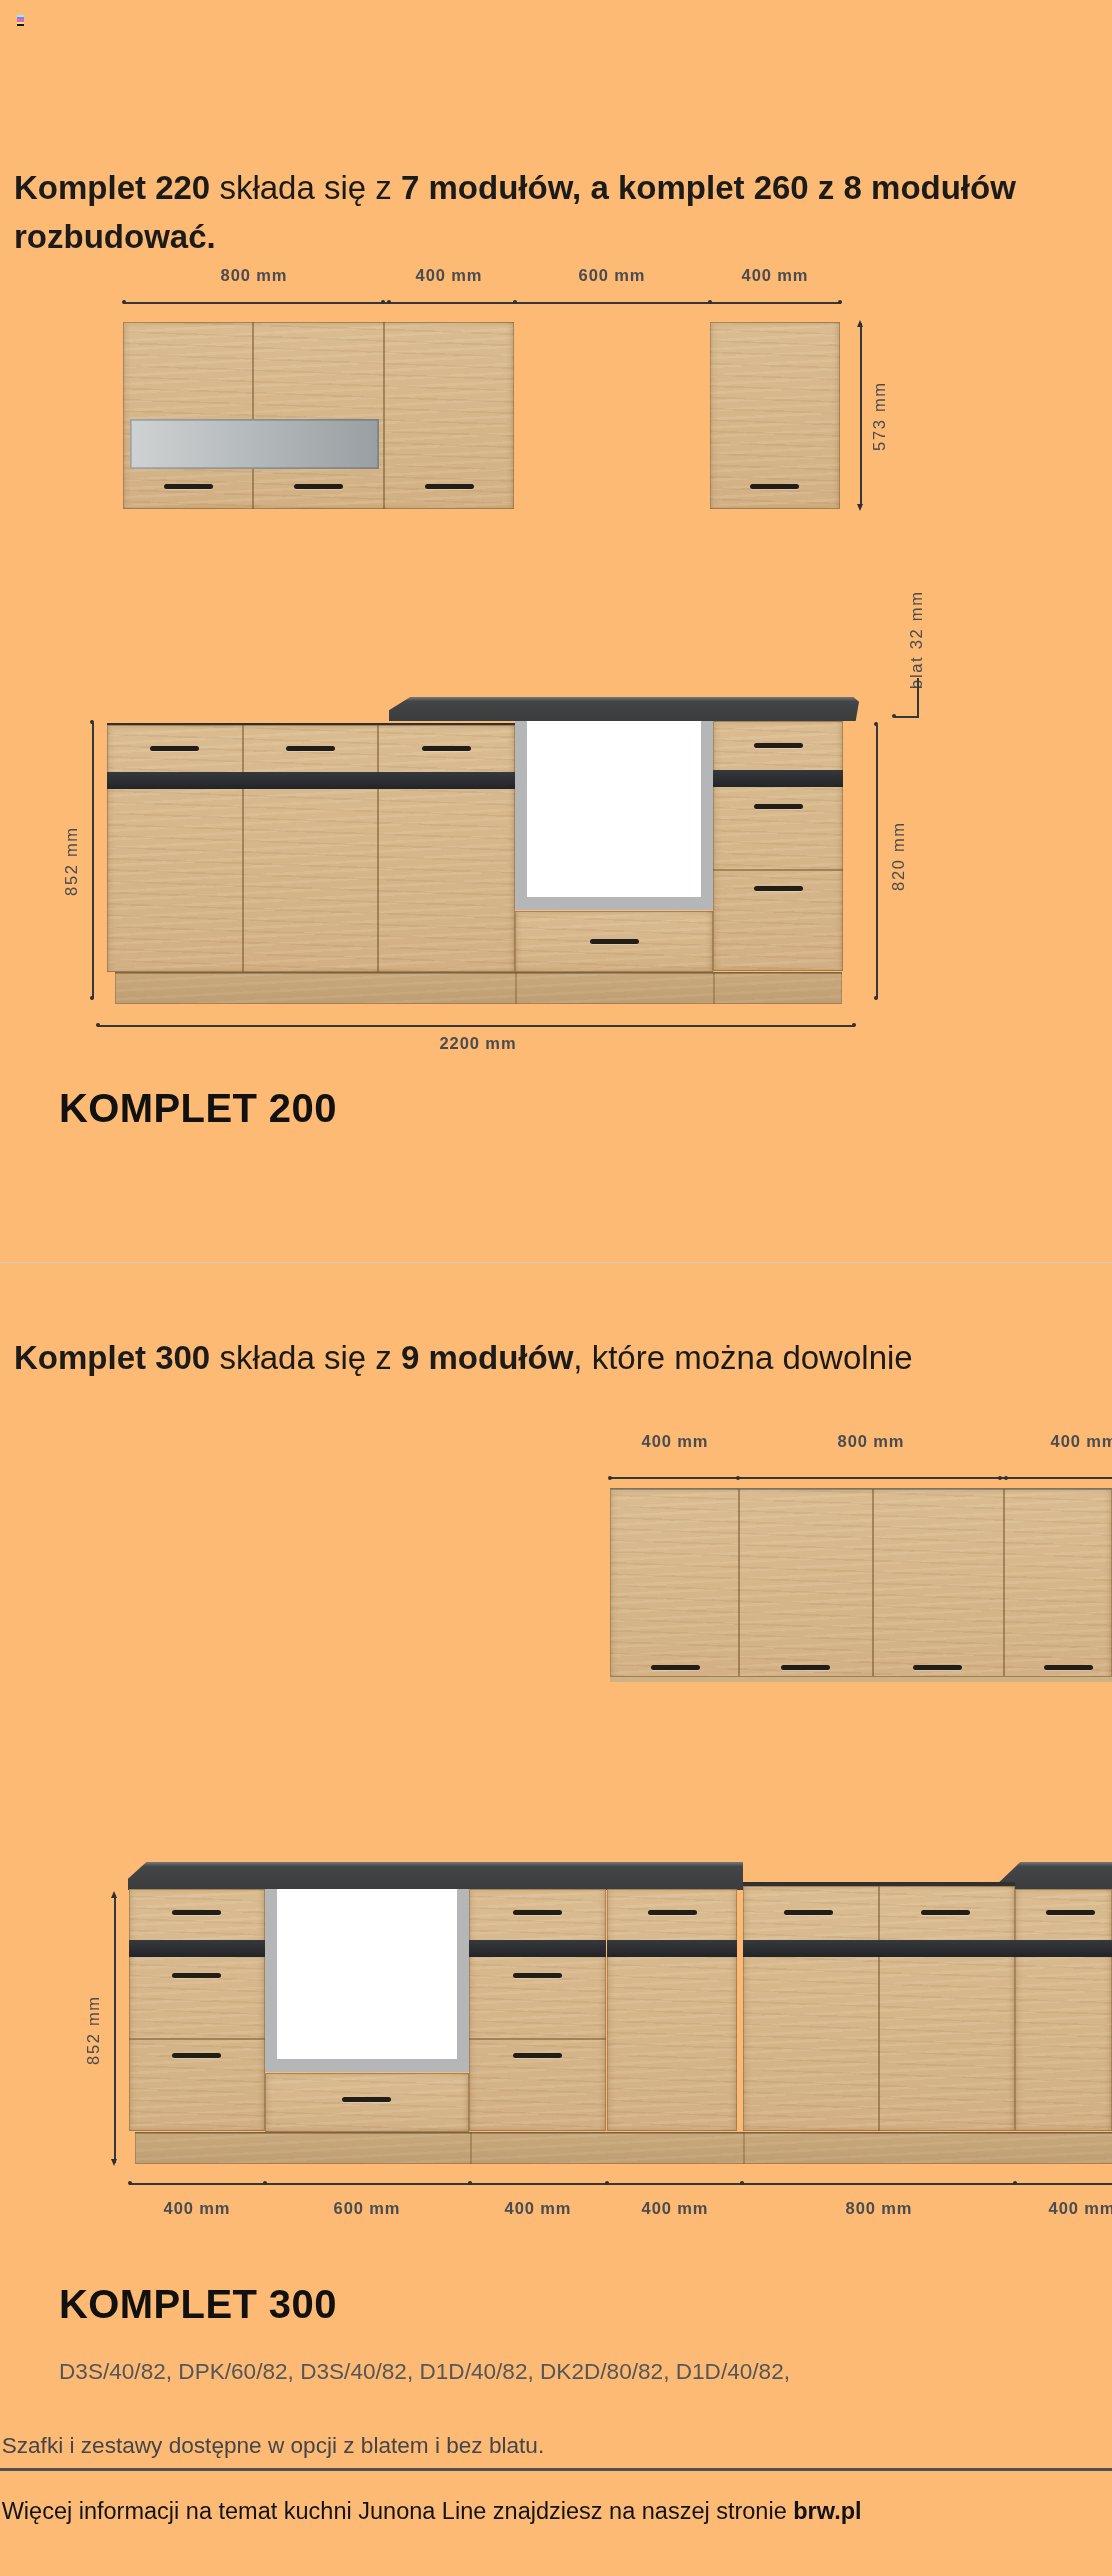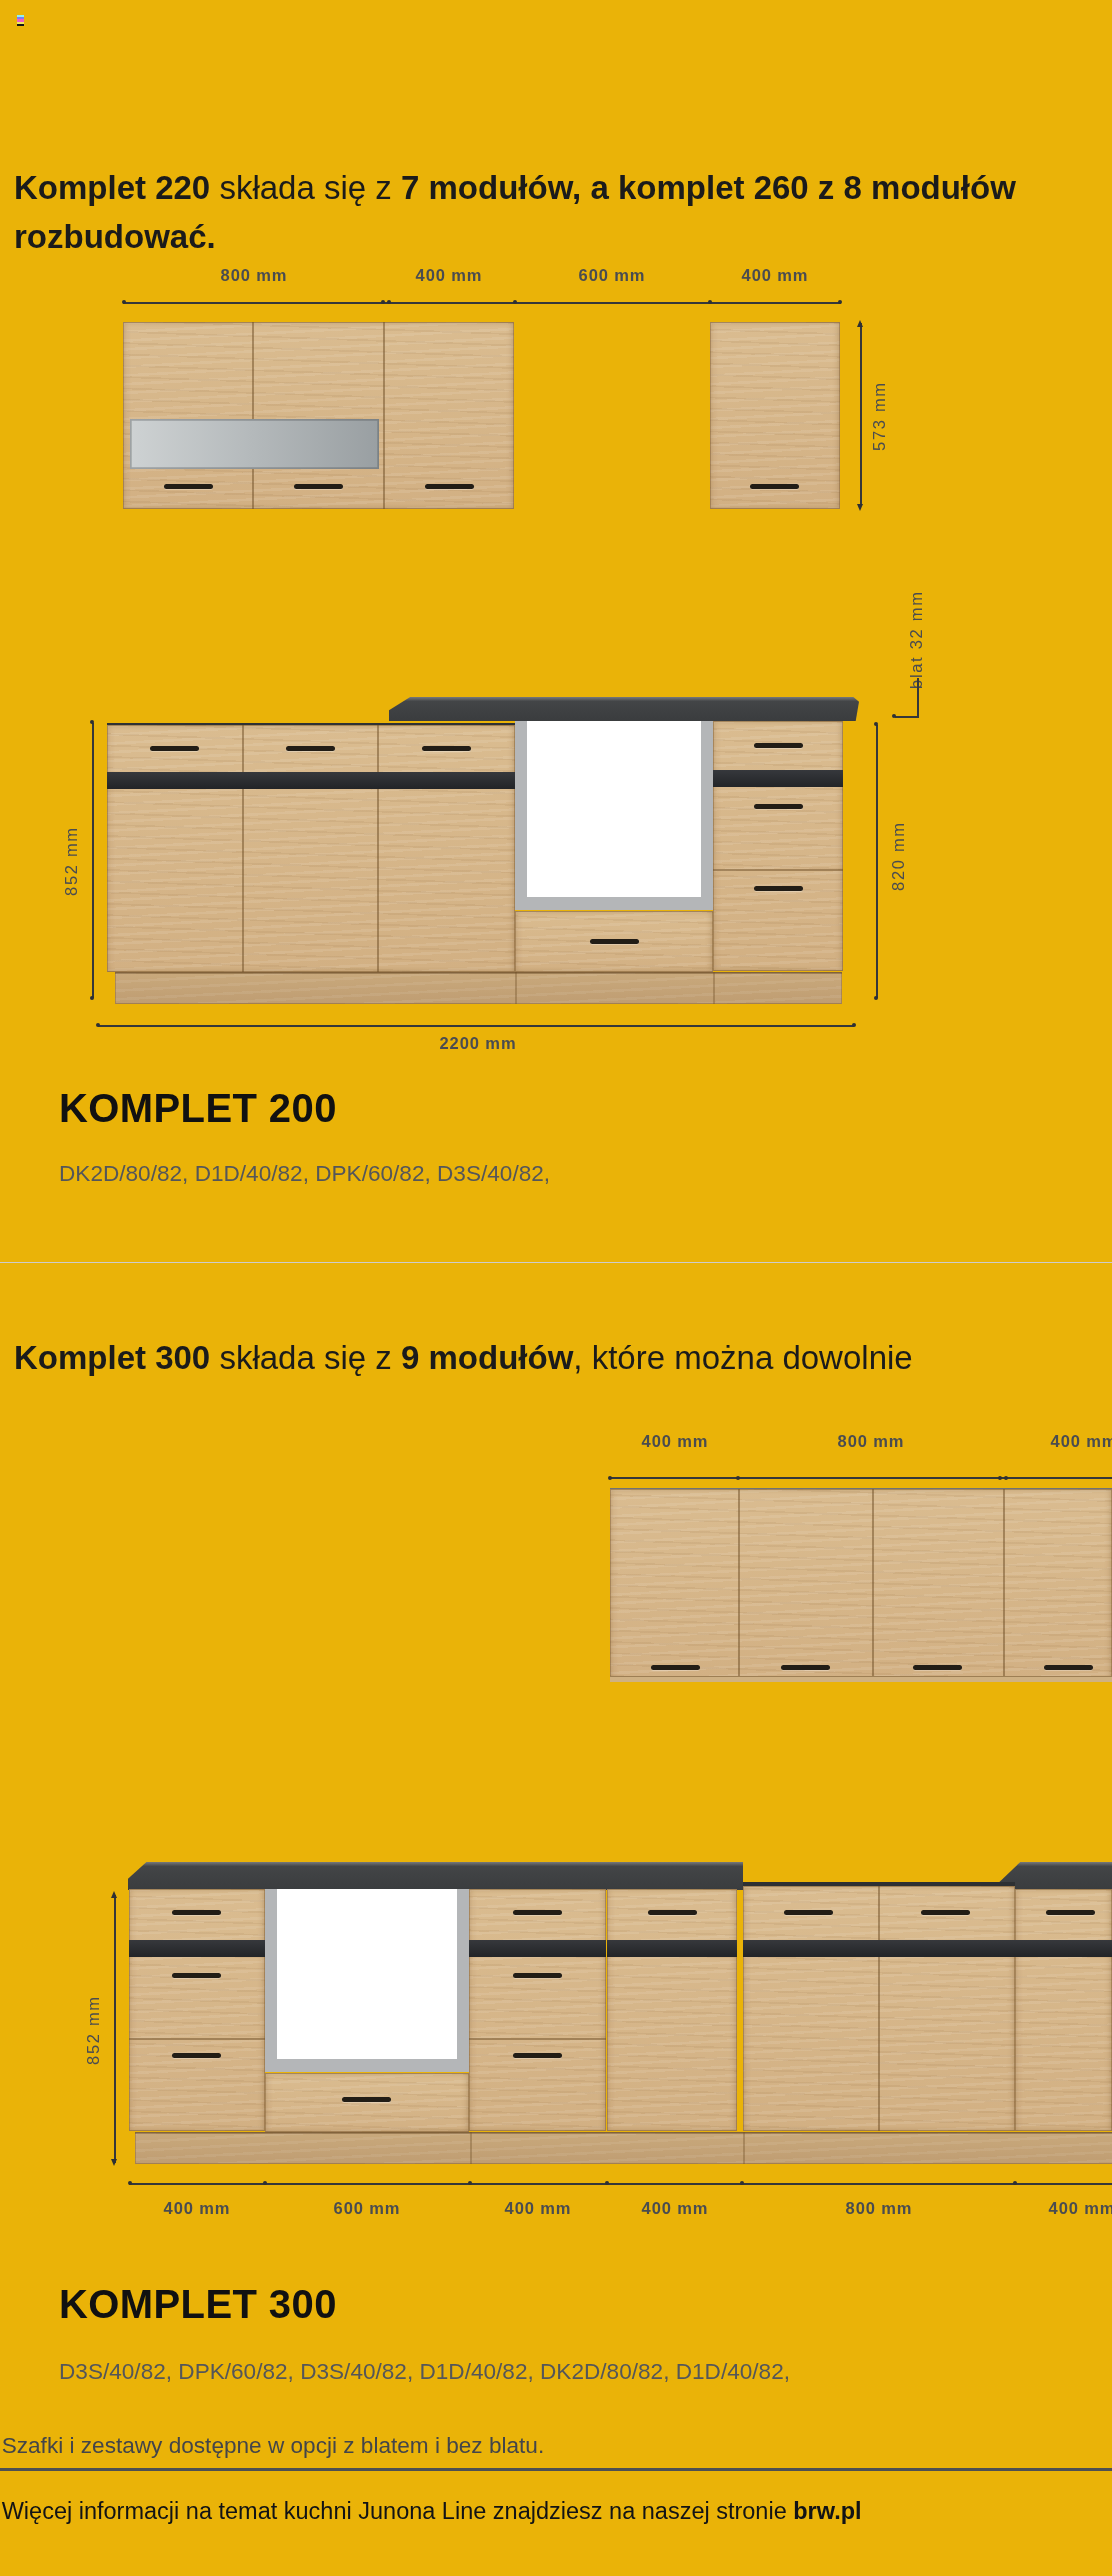--- a/index.html
+++ b/index.html
@@ -1,16 +1,16 @@
 <!DOCTYPE html>
 <html style="font-size:14px"><head>
 <meta charset="utf-8">
 <style>
   html,body{margin:0;padding:0;background:#fff;}
-  .page{position:relative;width:1112px;height:2576px;background:#eab308;overflow:hidden;
+  .page{position:relative;width:1112px;height:2576px;background:#fdba74;overflow:hidden;
         font-family:"Liberation Sans", sans-serif;color:#1b1b1b;}
   
   .intro{position:absolute;left:14px;width:1099px;font-size:33px;line-height:49px;
          font-weight:400;color:#1b1b1b;white-space:nowrap;overflow:hidden;}
   .intro b{font-weight:700;}
   .set-title{position:absolute;font-size:40px;font-weight:700;color:#111;letter-spacing:0.4px;line-height:1;}
   .modules{position:absolute;font-size:22.6px;line-height:39px;color:#54565a;white-space:nowrap;}
   .hlabel{position:absolute;transform:translateX(-50%);font-size:16.5px;color:#4a4c50;
           letter-spacing:0.9px;white-space:nowrap;font-weight:bold;}
   .vlabel{position:absolute;writing-mode:vertical-rl;transform:rotate(180deg);font-size:16.5px;
@@ -144,21 +144,20 @@
   <div class="dot" style="left:874px;top:722px;"></div>
   <div class="dot" style="left:874px;top:996px;"></div>
   <div class="vlabel" style="left:888px;top:788px;height:136px;">820 mm</div>
 
   <div class="hline" style="left:98px;top:1025px;width:756px;"></div>
   <div class="dot" style="left:96px;top:1023px;"></div>
   <div class="dot" style="left:852px;top:1023px;"></div>
   <div class="hlabel" style="left:478px;top:1034px;">2200 mm</div>
 
   <div class="set-title" style="left:59px;top:1088px;">KOMPLET 200</div>
-  <div class="modules" style="left:59px;top:1154px;">DK2D/80/82, D1D/40/82, DPK/60/82, D3S/40/82,</div>
 
   <div class="divider-light" style="top:1262px;"></div>
 
   <div class="intro" style="top:1333px;"><b>Komplet 300</b><span> składa się z </span><b>9 modułów</b><span>, które można dowolnie</span></div>
 
   <div class="hlabel" style="left:675px;top:1432px;">400 mm</div>
   <div class="hlabel" style="left:871px;top:1432px;">800 mm</div>
   <div class="hlabel" style="left:1084px;top:1432px;">400 mm</div>
   <div class="hline" style="left:610px;top:1477px;width:502px;"></div>
   <div class="dot" style="left:608px;top:1476px;"></div>

